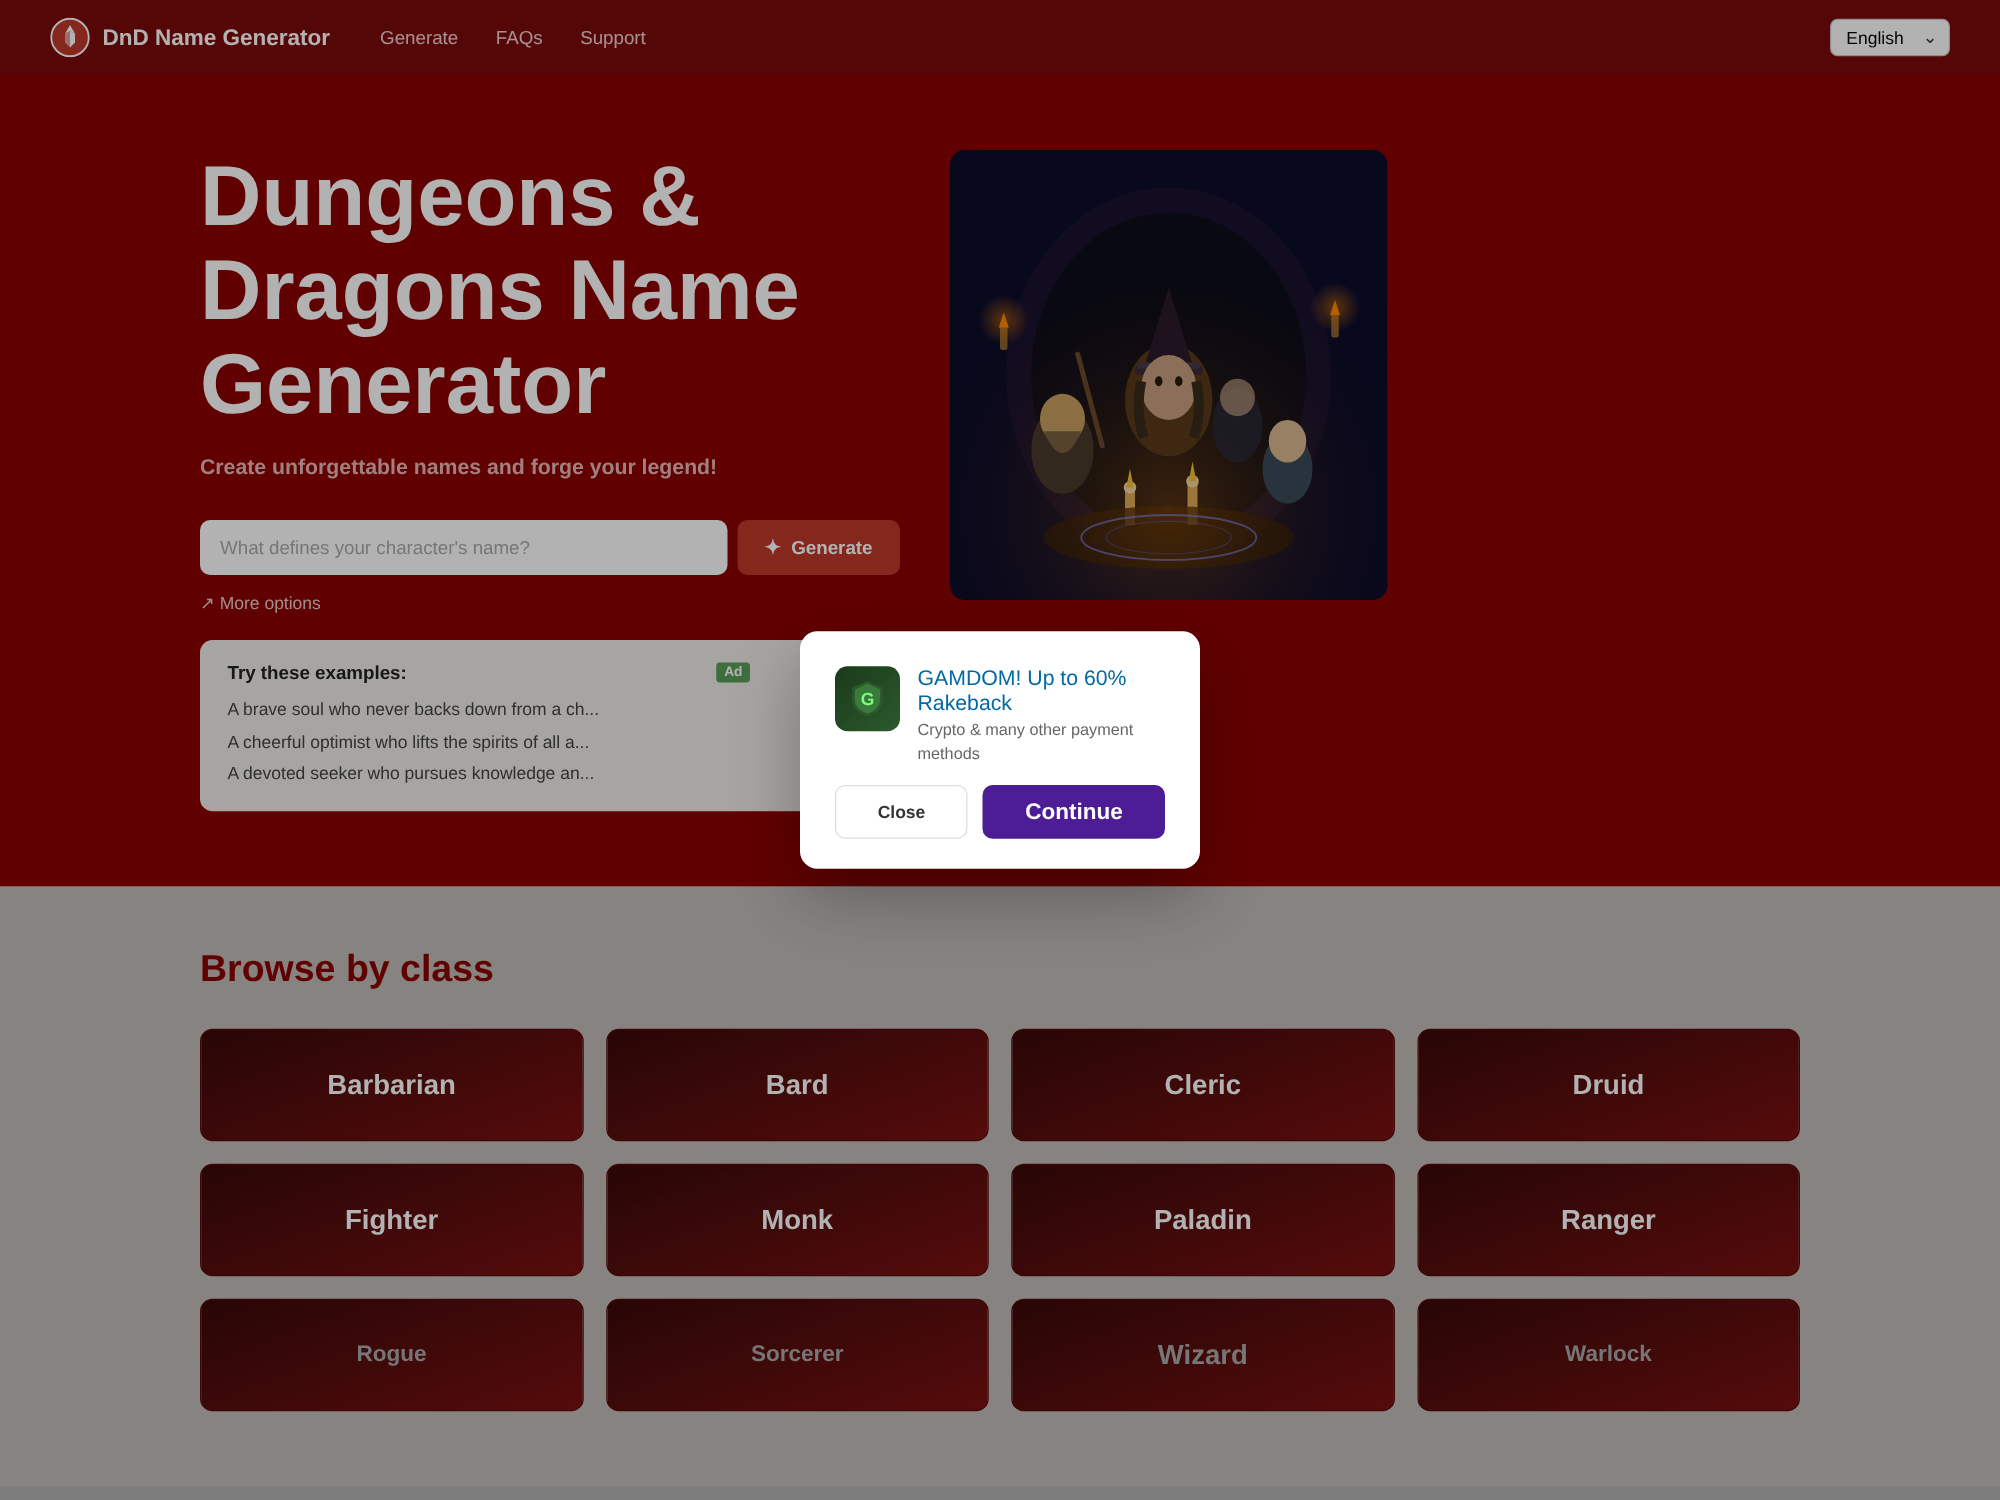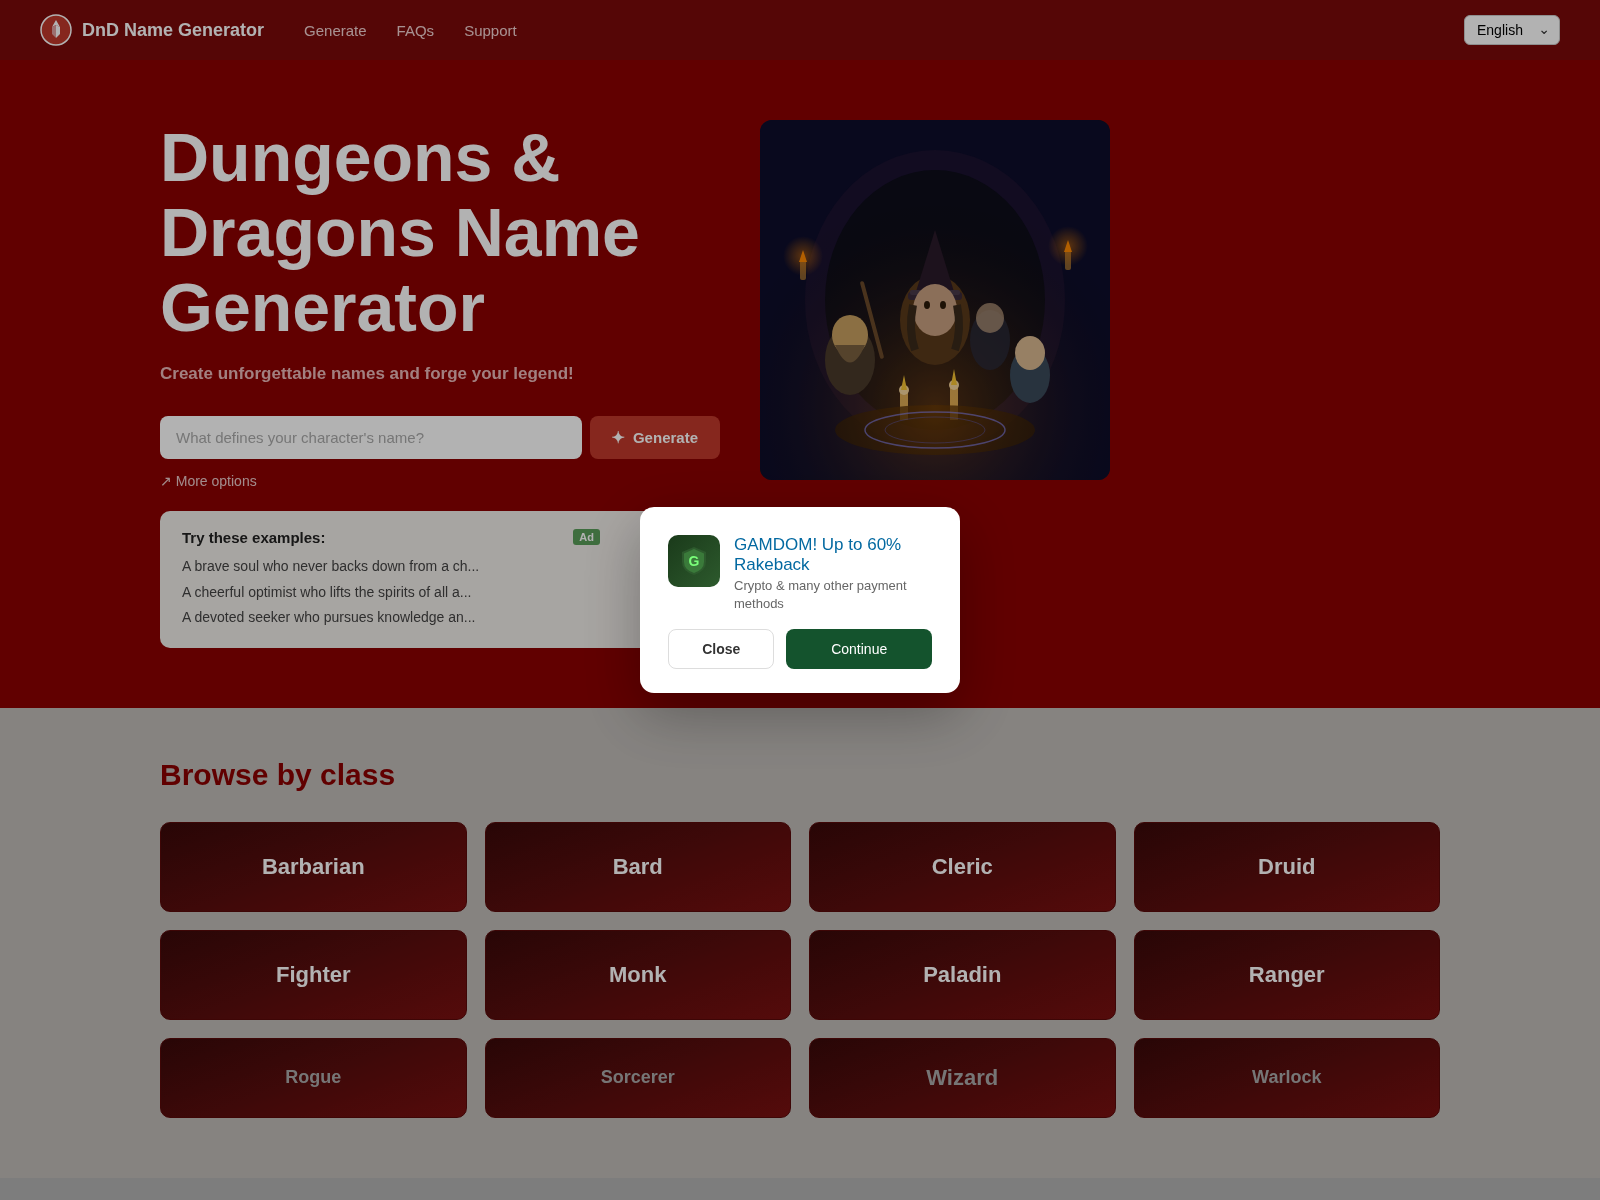--- a/index.html
+++ b/index.html
@@ -242,24 +242,24 @@
       color: #333;
       font-size: 14px;
       font-weight: 600;
       cursor: pointer;
     }
     .modal-continue-btn {
       flex: 1.5;
       padding: 11px;
       border: none;
       border-radius: 8px;
-      background: #14532d;
-      color: #fff;
-      font-size: 14px;
-      font-weight: 400;
+      background: #4c1d95;
+      color: #fff;
+      font-size: 18px;
+      font-weight: 700;
       cursor: pointer;
     }
 
     
     .browse-section {
       background: #c0bcb8;
       padding: 50px 160px 60px;
     }
     .browse-title {
       font-size: 30px;
@@ -282,21 +282,21 @@
       color: #fff;
       font-size: 22px;
       font-weight: 700;
       cursor: pointer;
       border: 1px solid #5a0a0a;
       transition: background 0.15s;
     }
     .class-card-partial {
       background: linear-gradient(160deg, #3a0a0a 0%, #7a1010 100%);
       border-radius: 10px;
-      height: 80px;
+      height: 90px;
       display: flex;
       align-items: center;
       justify-content: center;
       color: #fff;
       font-size: 22px;
       font-weight: 700;
       cursor: pointer;
       border: 1px solid #5a0a0a;
       overflow: hidden;
     }

